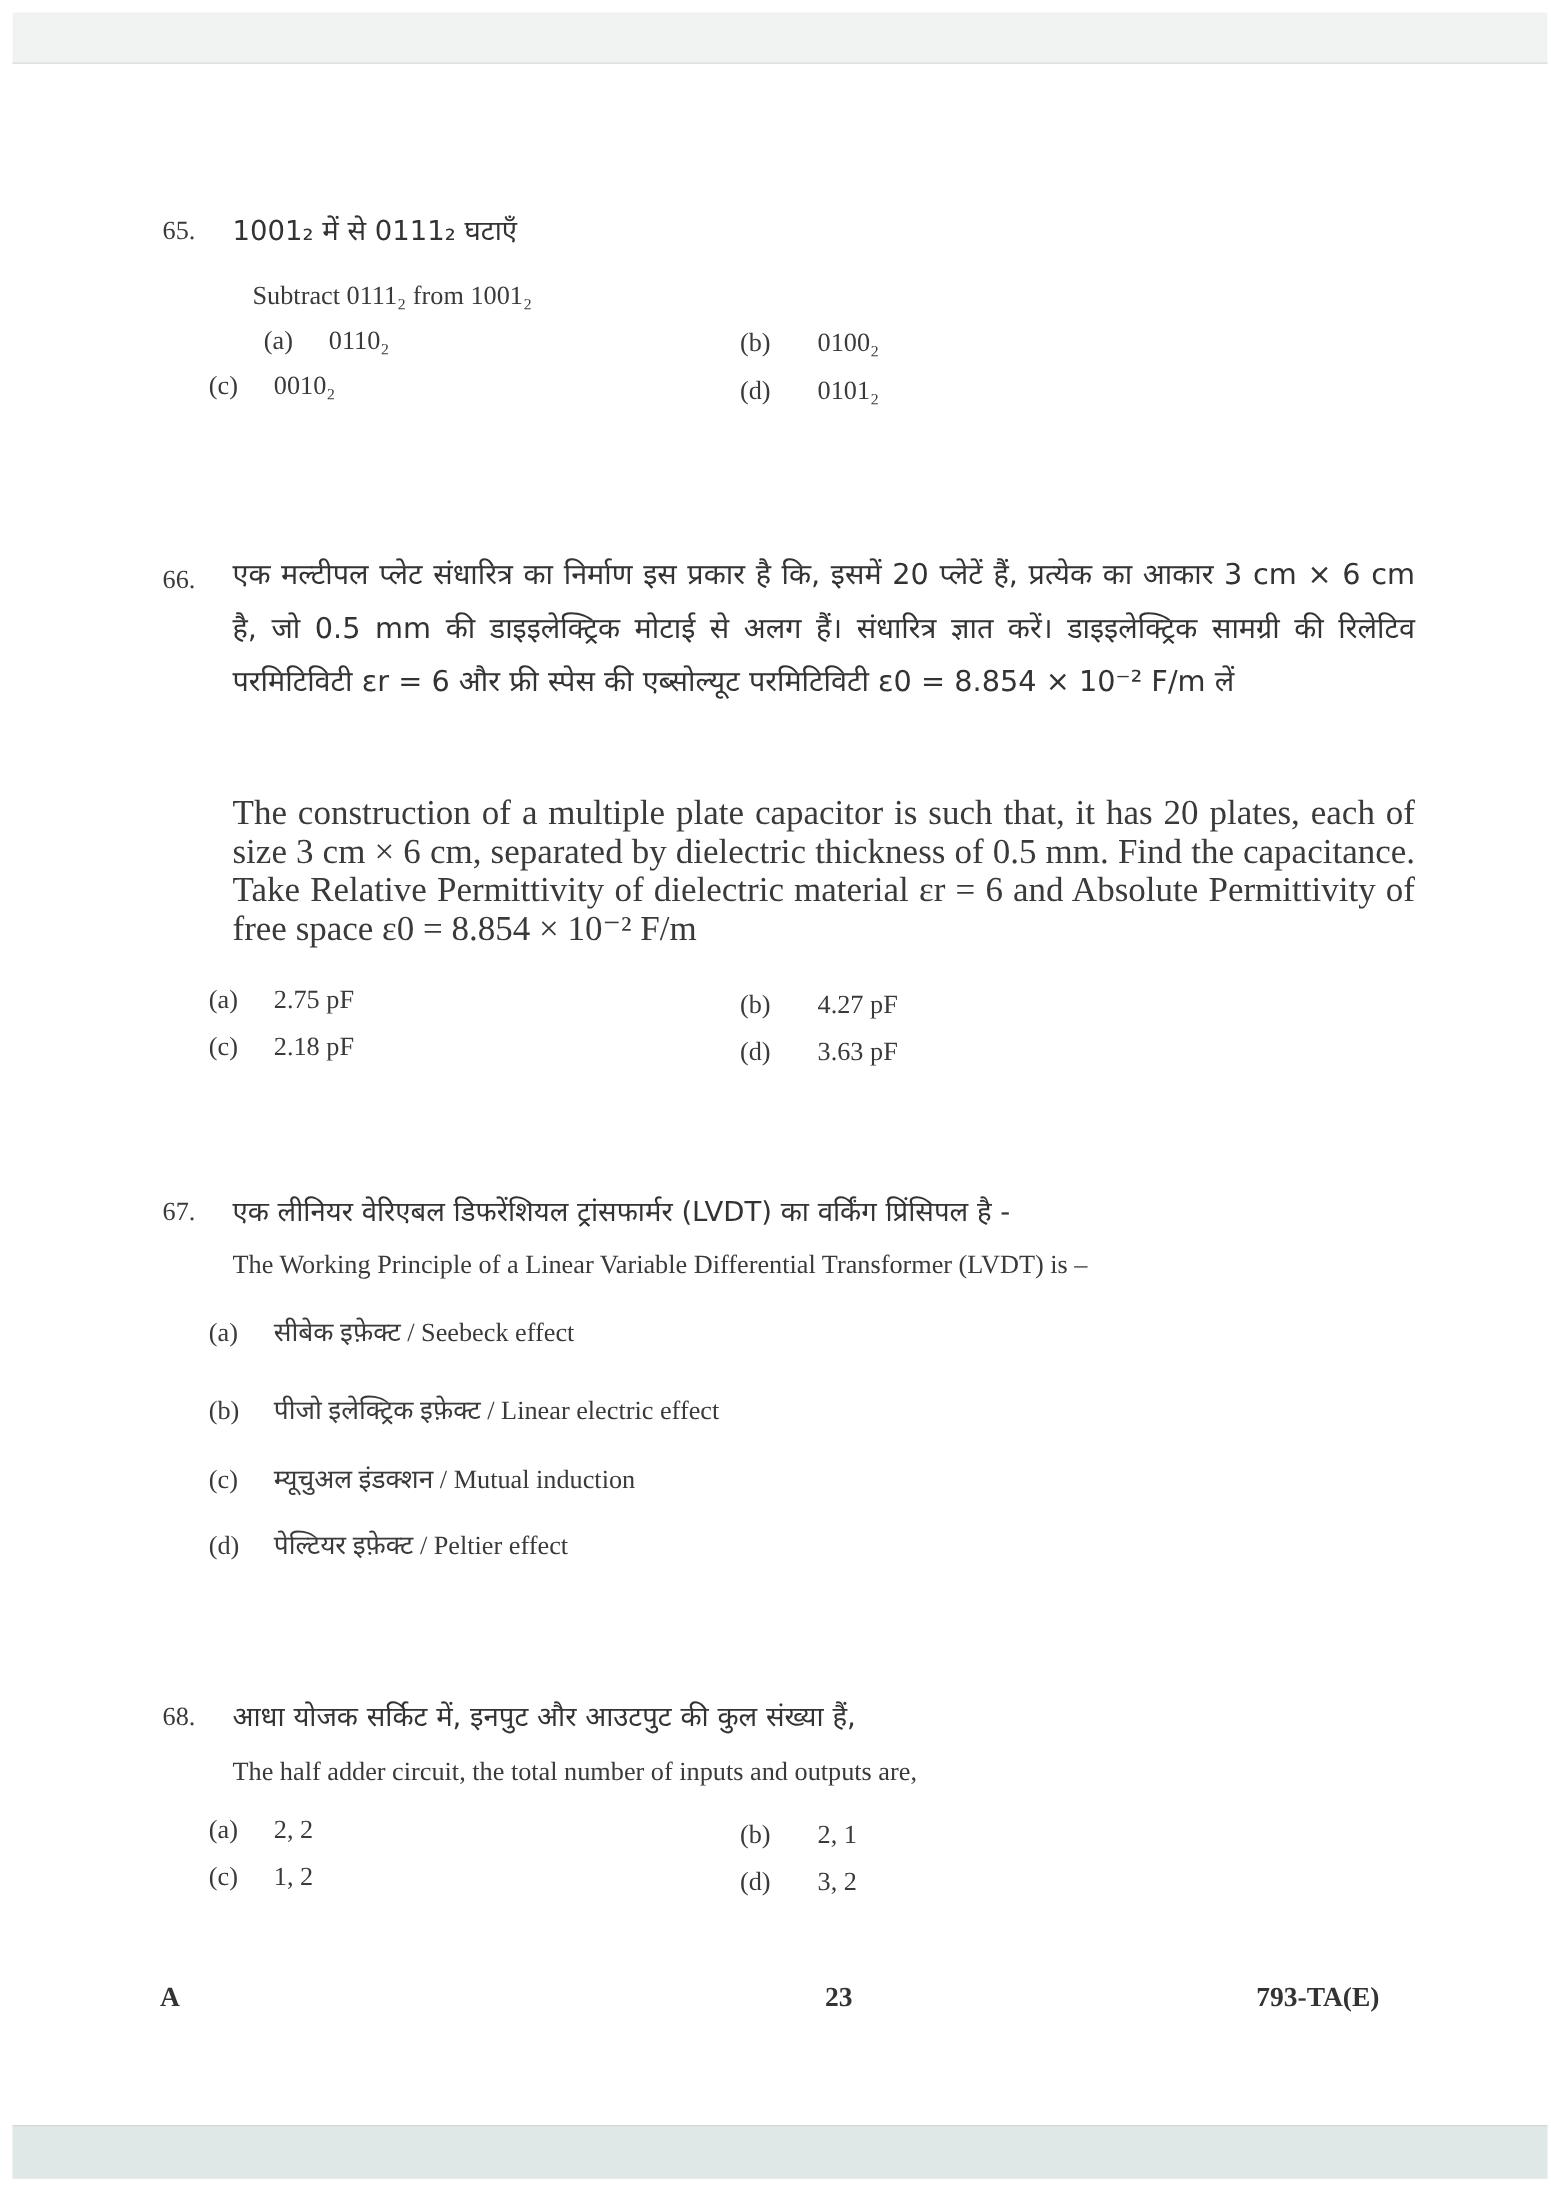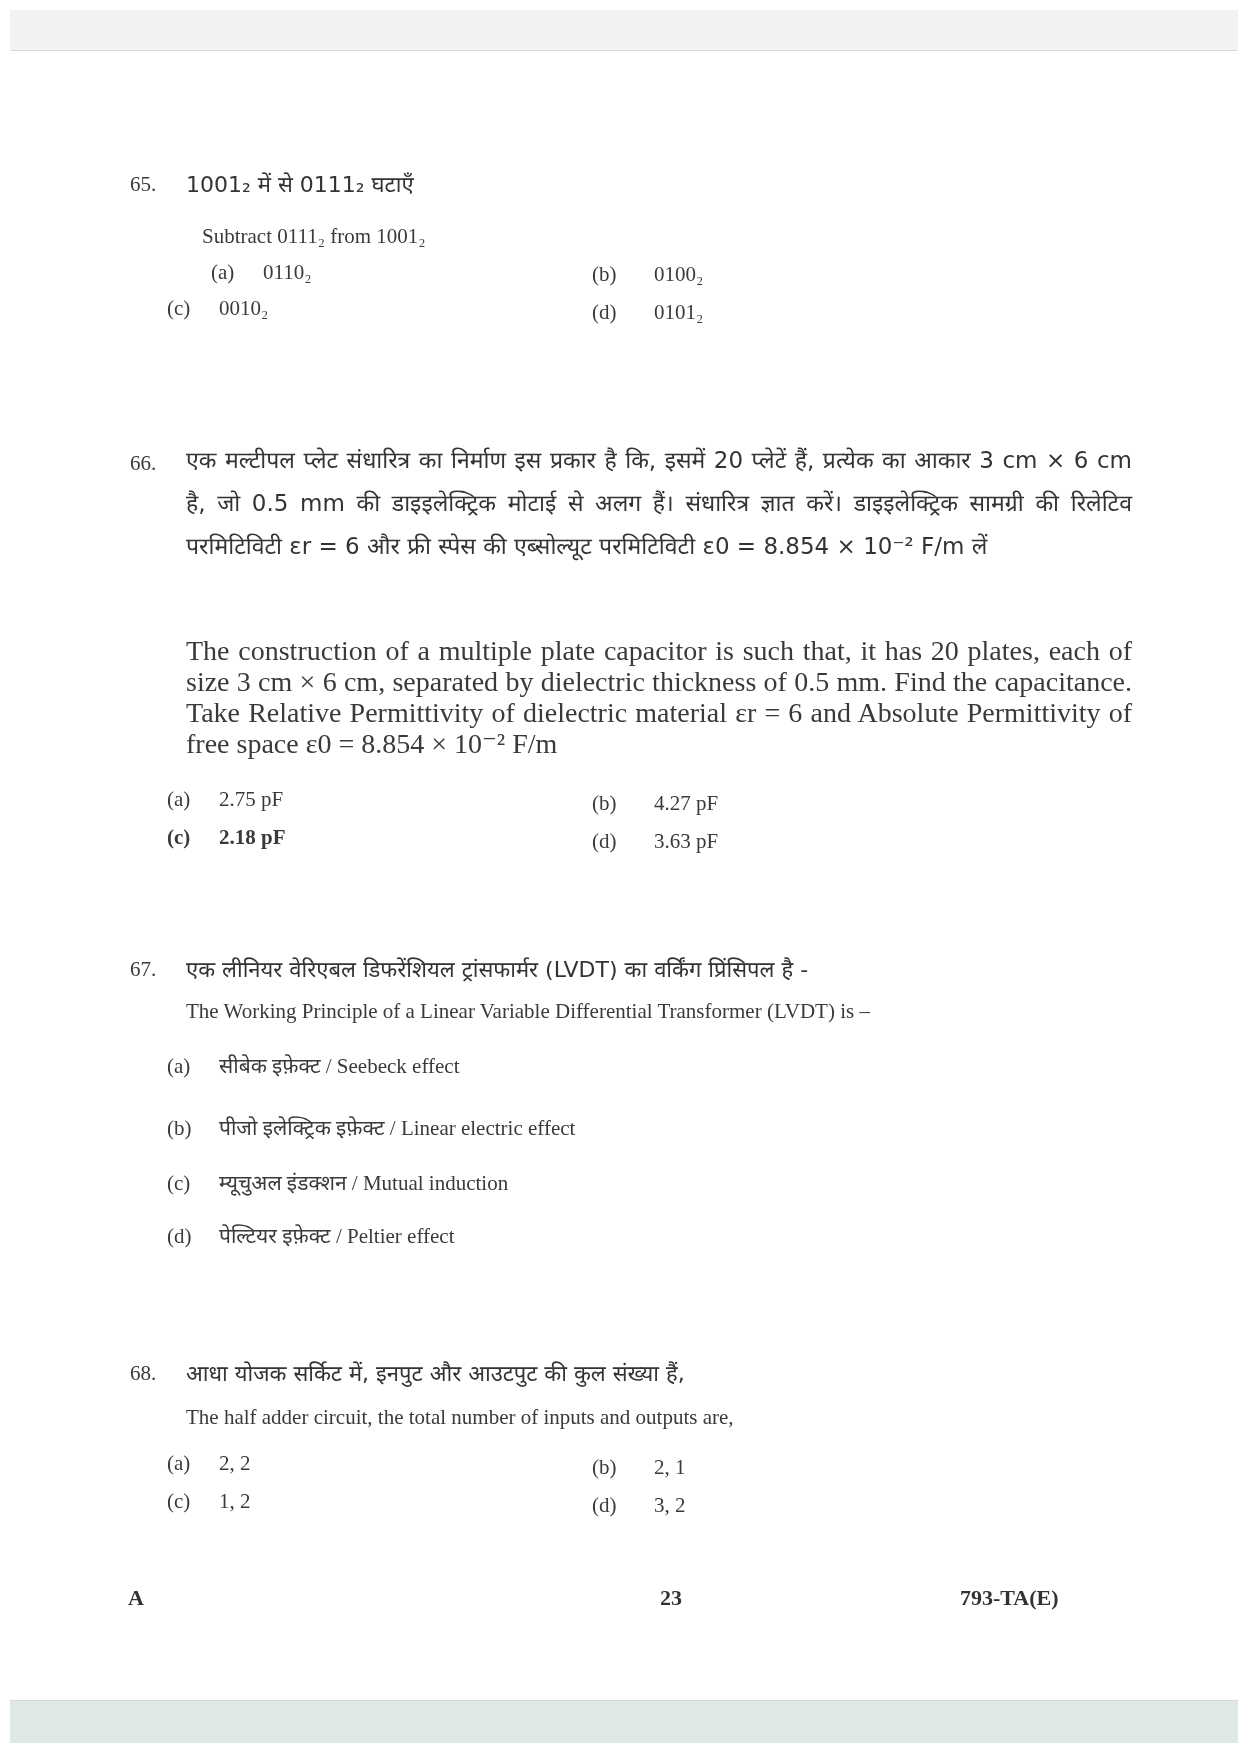--- a/index.html
+++ b/index.html
@@ -41,21 +41,21 @@
   <div class="opt" style="left:37px; top:128px;"><span class="lbl">(c)</span><span>0010₂</span></div>
   <div class="opt" style="left:462px; top:132px;"><span class="lbl" style="width:62px">(d)</span><span>0101₂</span></div>
 </div>
 
 <div class="q" style="top:447px;">
   <span class="qnum" style="top:4px;">66.</span>
   <div class="hi-block" style="top:-8px;">एक मल्टीपल प्लेट संधारित्र का निर्माण इस प्रकार है कि, इसमें 20 प्लेटें हैं, प्रत्येक का आकार 3 cm × 6 cm है, जो 0.5 mm की डाइइलेक्ट्रिक मोटाई से अलग हैं। संधारित्र ज्ञात करें। डाइइलेक्ट्रिक सामग्री की रिलेटिव परमिटिविटी εr = 6 और फ्री स्पेस की एब्सोल्यूट परमिटिविटी ε0 = 8.854 × 10⁻² F/m लें</div>
   <div class="en-block" style="top:188px;">The construction of a multiple plate capacitor is such that, it has 20 plates, each of size 3 cm × 6 cm, separated by dielectric thickness of 0.5 mm.  Find the capacitance.  Take Relative Permittivity of dielectric material εr = 6 and Absolute Permittivity of free space ε0 = 8.854 × 10⁻² F/m</div>
   <div class="opt" style="left:37px; top:340px;"><span class="lbl">(a)</span><span>2.75 pF</span></div>
   <div class="opt" style="left:462px; top:344px;"><span class="lbl" style="width:62px">(b)</span><span>4.27 pF</span></div>
-  <div class="opt" style="left:37px; top:378px;font-weight:bold;"><span class="lbl">(c)</span><span>2.18 pF</span></div>
+  <div class="opt" style="left:37px; top:378px;"><span class="lbl">(c)</span><span>2.18 pF</span></div>
   <div class="opt" style="left:462px; top:382px;"><span class="lbl" style="width:62px">(d)</span><span>3.63 pF</span></div>
 </div>
 
 <div class="q" style="top:953px;">
   <span class="qnum" style="top:4px;">67.</span>
   <span class="hi" style="top:0;">एक लीनियर वेरिएबल डिफरेंशियल ट्रांसफार्मर (LVDT) का वर्किंग प्रिंसिपल है -</span>
   <span class="en" style="top:42px;">The Working Principle of a Linear Variable Differential Transformer (LVDT) is –</span>
   <div class="opt" style="left:37px; top:98px;"><span class="lbl">(a)</span><span>सीबेक इफ़ेक्ट / Seebeck effect</span></div>
   <div class="opt" style="left:37px; top:160px;"><span class="lbl">(b)</span><span>पीजो इलेक्ट्रिक इफ़ेक्ट  /  Linear electric effect</span></div>
   <div class="opt" style="left:37px; top:215px;"><span class="lbl">(c)</span><span>म्यूचुअल इंडक्शन  /  Mutual induction</span></div>
@@ -67,15 +67,15 @@
   <span class="hi" style="top:0;">आधा योजक सर्किट में, इनपुट और आउटपुट की कुल संख्या हैं,</span>
   <span class="en" style="top:44px;">The half adder circuit, the total number of inputs and outputs are,</span>
   <div class="opt" style="left:37px; top:94px;"><span class="lbl">(a)</span><span>2, 2</span></div>
   <div class="opt" style="left:462px; top:98px;"><span class="lbl" style="width:62px">(b)</span><span>2, 1</span></div>
   <div class="opt" style="left:37px; top:132px;"><span class="lbl">(c)</span><span>1, 2</span></div>
   <div class="opt" style="left:462px; top:136px;"><span class="lbl" style="width:62px">(d)</span><span>3, 2</span></div>
 </div>
 
 <span class="footer" style="left:128px;">A</span>
 <span class="footer" style="left:660px;">23</span>
-<span class="footer" style="left:960px;">793-TA(E)</span>
+<span class="footer" style="left:1005px;">793-TA(E)</span>
 
 <div class="band-bottom"></div>
 
 </body></html>

